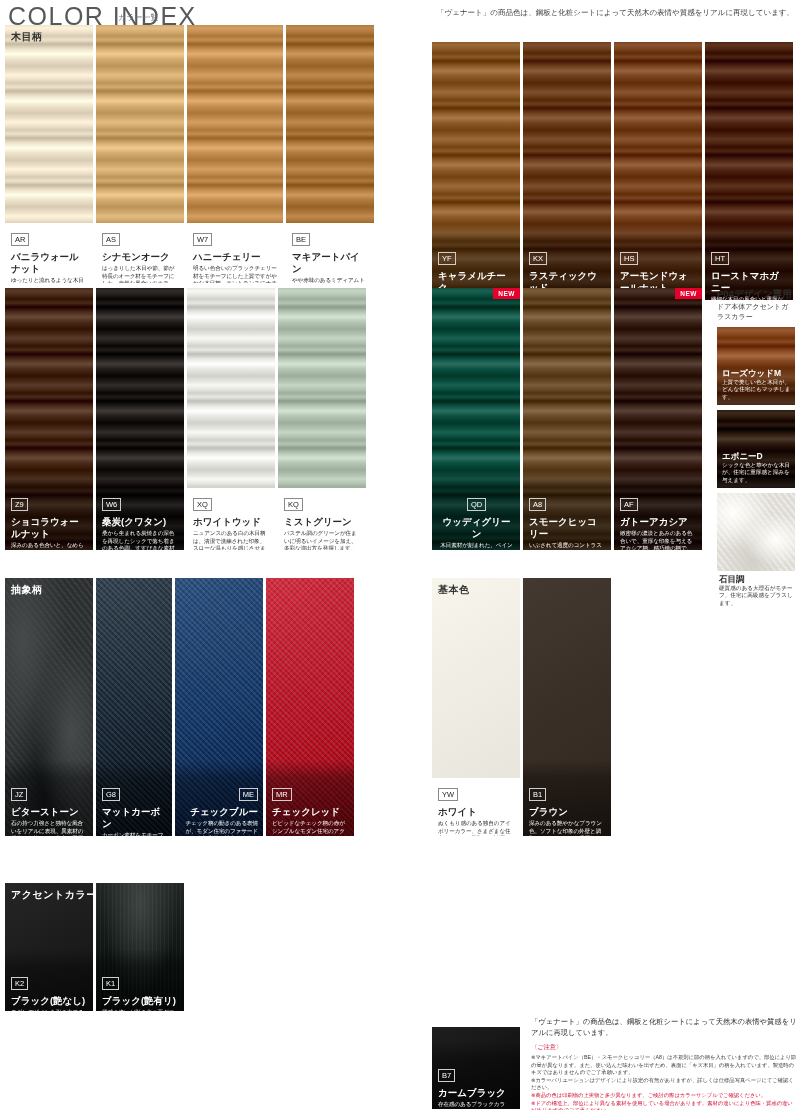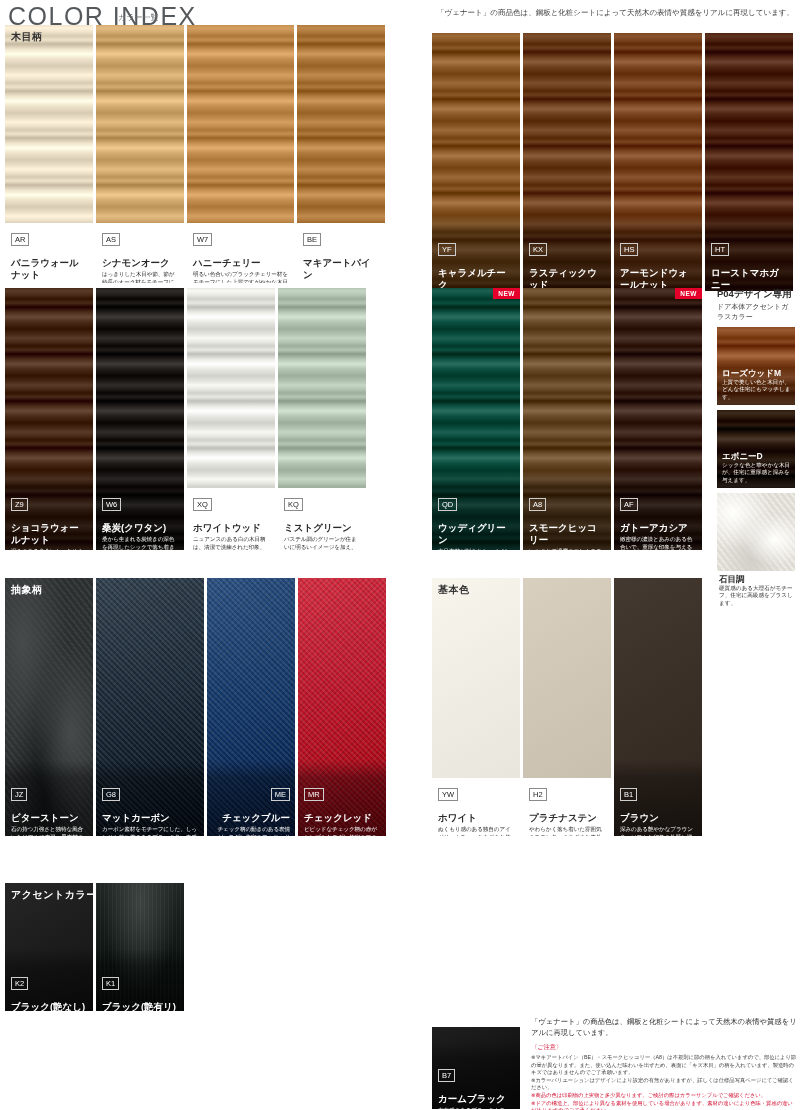--- a/index.html
+++ b/index.html
@@ -37,21 +37,21 @@
   .sw-cap {
     position: absolute; left: 0; right: 0; bottom: 0;
     padding: 5px 5px 4px 6px;
   }
   .code {
     display: inline-block;
     border: 1px solid #7d7d7d;
     background: rgba(255,255,255,0.9);
     color: #1c1c1c;
     font-size: 7.5px; line-height: 9px;
-    padding: 1px 3px; margin-bottom: 11px;
+    padding: 1px 3px; margin-bottom: 5px;
     font-family: "Liberation Sans", sans-serif;
   }
   .nm { font-size: 9.5px; font-weight: bold; line-height: 12px; margin-bottom: 2px; }
   .ds { font-size: 5.6px; line-height: 7.6px; letter-spacing: -0.1px; }
 
   .light .sw-cap { background: #ffffff; color: #2b2b2b; }
   .light .code { border-color:#8a8a8a; background:#fff; }
   .dark .sw-cap { background: transparent; color: #ffffff; }
   .dark .code { border-color: #cfcfcf; background: rgba(0,0,0,0.0); color:#fff; }
 
@@ -105,32 +105,32 @@
 
   <div class="grid" id="g-w1l" style="left: 5px; top: 25px; position: absolute;">
       <div class="sw light" style="width: 88px; height: 258px;">
         <div class="sw-img" style="height: 258px; background: repeating-linear-gradient(rgb(239, 227, 203) 0px, rgb(255, 243, 219) 3px, rgb(239, 227, 203) 7px, rgb(215, 203, 179) 11px, rgb(239, 227, 203) 15px, rgb(197, 185, 161) 19px, rgb(239, 227, 203) 24px, rgb(255, 255, 233) 29px, rgb(239, 227, 203) 34px, rgb(215, 203, 179) 41px, rgb(239, 227, 203) 47px), repeating-linear-gradient(178deg, rgba(0, 0, 0, 0.1) 0px, rgba(0, 0, 0, 0) 2px, rgba(255, 255, 255, 0.06) 5px, rgba(0, 0, 0, 0) 9px), linear-gradient(90deg, rgba(0, 0, 0, 0.16), rgba(255, 255, 255, 0.08) 40%, rgba(0, 0, 0, 0.14));"></div>
         <div class="sw-cap" style="height: 60px;"><span class="code">AR</span><br><div class="nm">バニラウォールナット</div><div class="ds">ゆったりと流れるような木目に気品を感じるウォールナット柄をモチーフに。明るいベージュとホワイトを組合せたカラー。上品で清潔感のある質感性を演出します。</div></div>
       </div>
       <div class="sw light" style="width: 88px; height: 258px;">
         <div class="sw-img" style="height: 258px; background: repeating-linear-gradient(rgb(212, 172, 114) 0px, rgb(228, 188, 130) 3px, rgb(212, 172, 114) 7px, rgb(188, 148, 90) 11px, rgb(212, 172, 114) 15px, rgb(170, 130, 72) 19px, rgb(212, 172, 114) 24px, rgb(242, 202, 144) 29px, rgb(212, 172, 114) 34px, rgb(188, 148, 90) 41px, rgb(212, 172, 114) 47px), repeating-linear-gradient(178deg, rgba(0, 0, 0, 0.1) 0px, rgba(0, 0, 0, 0) 2px, rgba(255, 255, 255, 0.06) 5px, rgba(0, 0, 0, 0) 9px), linear-gradient(90deg, rgba(0, 0, 0, 0.16), rgba(255, 255, 255, 0.08) 40%, rgba(0, 0, 0, 0.14));"></div>
         <div class="sw-cap" style="height: 60px;"><span class="code">AS</span><br><div class="nm">シナモンオーク</div><div class="ds">はっきりした木目や節、節が特長のオーク材をモチーフにした、自然な風合いのカラー。深みのある濃淡と素材感を忠実が、ナチュラルな質感とあたたかみを与えて仕上げます。</div></div>
       </div>
-      <div class="sw light" style="width: 107px; height: 258px;">
+      <div class="sw light" style="width: 96px; height: 258px;">
         <div class="sw-img" style="height: 258px; background: repeating-linear-gradient(rgb(197, 143, 82) 0px, rgb(213, 159, 98) 3px, rgb(197, 143, 82) 7px, rgb(173, 119, 58) 11px, rgb(197, 143, 82) 15px, rgb(155, 101, 40) 19px, rgb(197, 143, 82) 24px, rgb(227, 173, 112) 29px, rgb(197, 143, 82) 34px, rgb(173, 119, 58) 41px, rgb(197, 143, 82) 47px), repeating-linear-gradient(178deg, rgba(0, 0, 0, 0.1) 0px, rgba(0, 0, 0, 0) 2px, rgba(255, 255, 255, 0.06) 5px, rgba(0, 0, 0, 0) 9px), linear-gradient(90deg, rgba(0, 0, 0, 0.16), rgba(255, 255, 255, 0.08) 40%, rgba(0, 0, 0, 0.14));"></div>
         <div class="sw-cap" style="height: 60px;"><span class="code">W7</span><br><div class="nm">ハニーチェリー</div><div class="ds">明るい色合いのブラックチェリー材をモチーフにした上質ですがやかな木目柄。エントランスにナチュラルな付き合いと開放感を演出します。</div></div>
       </div>
       <div class="sw light" style="width: 88px; height: 258px;">
         <div class="sw-img" style="height: 258px; background: repeating-linear-gradient(rgb(176, 122, 62) 0px, rgb(192, 138, 78) 3px, rgb(176, 122, 62) 7px, rgb(152, 98, 38) 11px, rgb(176, 122, 62) 15px, rgb(134, 80, 20) 19px, rgb(176, 122, 62) 24px, rgb(206, 152, 92) 29px, rgb(176, 122, 62) 34px, rgb(152, 98, 38) 41px, rgb(176, 122, 62) 47px), repeating-linear-gradient(178deg, rgba(0, 0, 0, 0.1) 0px, rgba(0, 0, 0, 0) 2px, rgba(255, 255, 255, 0.06) 5px, rgba(0, 0, 0, 0) 9px), linear-gradient(90deg, rgba(0, 0, 0, 0.16), rgba(255, 255, 255, 0.08) 40%, rgba(0, 0, 0, 0.14));"></div>
         <div class="sw-cap" style="height: 60px;"><span class="code">BE</span><br><div class="nm">マキアートパイン</div><div class="ds">やや赤味のあるミディアムトーンに仕上げたパイン柄。赤の有の節の中に出る節や差が、重厚感の中に落ち着きのある空間を開放させ演出します。</div></div>
       </div>
       <div class="sect-lbl on-light">木目柄</div>
     </div>
 
-  <div class="grid" id="g-w1r" style="left:432px; top:33px;">
+  <div class="grid" id="g-w1r" style="left:432px; top:42px;">
       <div class="sw dark" style="width: 88px; height: 258px;">
         <div class="sw-img" style="height: 258px; background: repeating-linear-gradient(rgb(139, 90, 40) 0px, rgb(155, 106, 56) 3px, rgb(139, 90, 40) 7px, rgb(115, 66, 16) 11px, rgb(139, 90, 40) 15px, rgb(97, 48, 0) 19px, rgb(139, 90, 40) 24px, rgb(169, 120, 70) 29px, rgb(139, 90, 40) 34px, rgb(115, 66, 16) 41px, rgb(139, 90, 40) 47px), repeating-linear-gradient(178deg, rgba(0, 0, 0, 0.1) 0px, rgba(0, 0, 0, 0) 2px, rgba(255, 255, 255, 0.06) 5px, rgba(0, 0, 0, 0) 9px), linear-gradient(90deg, rgba(0, 0, 0, 0.16), rgba(255, 255, 255, 0.08) 40%, rgba(0, 0, 0, 0.14));"></div>
         <div class="t" style="background: linear-gradient(rgba(0, 0, 0, 0) 182px, rgba(0, 0, 0, 0.35) 200px, rgba(0, 0, 0, 0.55) 100%);"></div>
         <div class="sw-cap" style="height: 58px;"><span class="code">YF</span><br><div class="nm">キャラメルチーク</div><div class="ds">時間を経て生み出される深い味わいのチーク柄、素材で直線感のな木目が、確かな存在感を与えます。</div></div>
       </div>
       <div class="sw dark" style="width: 88px; height: 258px;">
         <div class="sw-img" style="height: 258px; background: repeating-linear-gradient(rgb(109, 63, 29) 0px, rgb(125, 79, 45) 3px, rgb(109, 63, 29) 7px, rgb(85, 39, 5) 11px, rgb(109, 63, 29) 15px, rgb(67, 21, 0) 19px, rgb(109, 63, 29) 24px, rgb(139, 93, 59) 29px, rgb(109, 63, 29) 34px, rgb(85, 39, 5) 41px, rgb(109, 63, 29) 47px), repeating-linear-gradient(178deg, rgba(0, 0, 0, 0.1) 0px, rgba(0, 0, 0, 0) 2px, rgba(255, 255, 255, 0.06) 5px, rgba(0, 0, 0, 0) 9px), linear-gradient(90deg, rgba(0, 0, 0, 0.16), rgba(255, 255, 255, 0.08) 40%, rgba(0, 0, 0, 0.14));"></div>
         <div class="t" style="background: linear-gradient(rgba(0, 0, 0, 0) 182px, rgba(0, 0, 0, 0.35) 200px, rgba(0, 0, 0, 0.55) 100%);"></div>
         <div class="sw-cap" style="height: 58px;"><span class="code">KX</span><br><div class="nm">ラスティックウッド</div><div class="ds">素材感あふれる、素材で動きのある柄が特徴のチーク材をモチーフにした木質色。</div></div>
       </div>
@@ -161,21 +161,21 @@
         <div class="sw-img" style="height: 262px; background: repeating-linear-gradient(rgb(233, 233, 228) 0px, rgb(249, 249, 244) 3px, rgb(233, 233, 228) 7px, rgb(209, 209, 204) 11px, rgb(233, 233, 228) 15px, rgb(191, 191, 186) 19px, rgb(233, 233, 228) 24px, rgb(255, 255, 255) 29px, rgb(233, 233, 228) 34px, rgb(209, 209, 204) 41px, rgb(233, 233, 228) 47px), repeating-linear-gradient(178deg, rgba(0, 0, 0, 0.1) 0px, rgba(0, 0, 0, 0) 2px, rgba(255, 255, 255, 0.06) 5px, rgba(0, 0, 0, 0) 9px), linear-gradient(90deg, rgba(0, 0, 0, 0.16), rgba(255, 255, 255, 0.08) 40%, rgba(0, 0, 0, 0.14));"></div>
         <div class="sw-cap" style="height: 62px;"><span class="code">XQ</span><br><div class="nm">ホワイトウッド</div><div class="ds">ニュアンスのある白の木目柄は、清潔で洗練された印象。スローな温もりを感じさせます。</div></div>
       </div>
       <div class="sw light" style="width: 88px; height: 262px;">
         <div class="sw-img" style="height: 262px; background: repeating-linear-gradient(rgb(182, 198, 181) 0px, rgb(198, 214, 197) 3px, rgb(182, 198, 181) 7px, rgb(158, 174, 157) 11px, rgb(182, 198, 181) 15px, rgb(140, 156, 139) 19px, rgb(182, 198, 181) 24px, rgb(212, 228, 211) 29px, rgb(182, 198, 181) 34px, rgb(158, 174, 157) 41px, rgb(182, 198, 181) 47px), repeating-linear-gradient(178deg, rgba(0, 0, 0, 0.1) 0px, rgba(0, 0, 0, 0) 2px, rgba(255, 255, 255, 0.06) 5px, rgba(0, 0, 0, 0) 9px), linear-gradient(90deg, rgba(0, 0, 0, 0.16), rgba(255, 255, 255, 0.08) 40%, rgba(0, 0, 0, 0.14));"></div>
         <div class="sw-cap" style="height: 62px;"><span class="code">KQ</span><br><div class="nm">ミストグリーン</div><div class="ds">パステル調のグリーンが住まいに明るいイメージを加え、多彩な演出方を発揮します。</div></div>
       </div>
     </div>
 
   <div class="grid" id="g-w2r" style="left:432px; top:288px;">
-      <div class="sw dark" style="width: 88px; height: 262px;">
+      <div class="sw dark" style="width: 88px; height: 262px; text-align: center;">
         <div class="sw-img" style="height: 262px; background: repeating-linear-gradient(rgb(11, 80, 65) 0px, rgb(27, 96, 81) 3px, rgb(11, 80, 65) 7px, rgb(0, 56, 41) 11px, rgb(11, 80, 65) 15px, rgb(0, 38, 23) 19px, rgb(11, 80, 65) 24px, rgb(41, 110, 95) 29px, rgb(11, 80, 65) 34px, rgb(0, 56, 41) 41px, rgb(11, 80, 65) 47px), repeating-linear-gradient(178deg, rgba(0, 0, 0, 0.1) 0px, rgba(0, 0, 0, 0) 2px, rgba(255, 255, 255, 0.06) 5px, rgba(0, 0, 0, 0) 9px), linear-gradient(90deg, rgba(0, 0, 0, 0.16), rgba(255, 255, 255, 0.08) 40%, rgba(0, 0, 0, 0.14));"></div>
         <div class="t" style="background: linear-gradient(rgba(0, 0, 0, 0) 182px, rgba(0, 0, 0, 0.35) 200px, rgba(0, 0, 0, 0.55) 100%);"></div>
         <div class="newbadge">NEW</div>
         <div class="sw-cap" style="height: 62px;"><span class="code">QD</span><br><div class="nm">ウッディグリーン</div><div class="ds">木目素材が刻まれた、ペイント仕上げの深みあるグリーン。落ち着きと個性を重ね、自然素材に調和します。</div></div>
       </div>
       <div class="sw dark" style="width: 88px; height: 262px;">
         <div class="sw-img" style="height: 262px; background: repeating-linear-gradient(rgb(106, 75, 42) 0px, rgb(122, 91, 58) 3px, rgb(106, 75, 42) 7px, rgb(82, 51, 18) 11px, rgb(106, 75, 42) 15px, rgb(64, 33, 0) 19px, rgb(106, 75, 42) 24px, rgb(136, 105, 72) 29px, rgb(106, 75, 42) 34px, rgb(82, 51, 18) 41px, rgb(106, 75, 42) 47px), repeating-linear-gradient(178deg, rgba(0, 0, 0, 0.1) 0px, rgba(0, 0, 0, 0) 2px, rgba(255, 255, 255, 0.06) 5px, rgba(0, 0, 0, 0) 9px), linear-gradient(90deg, rgba(0, 0, 0, 0.16), rgba(255, 255, 255, 0.08) 40%, rgba(0, 0, 0, 0.14));"></div>
         <div class="t" style="background: linear-gradient(rgba(0, 0, 0, 0) 182px, rgba(0, 0, 0, 0.35) 200px, rgba(0, 0, 0, 0.55) 100%);"></div>
         <div class="sw-cap" style="height: 62px;"><span class="code">A8</span><br><div class="nm">スモークヒッコリー</div><div class="ds">いぶされて適度のコントラストがついたヒッコリー柄に、ほぼ白やあに器がヴィンテージ加工を表現、使い込まれた風合いが、味わい深い親しみを与える焼木目柄です。</div></div>
       </div>
@@ -216,21 +216,21 @@
         </div>
       </div>
   </div>
 
   <div class="grid" id="g-ab" style="left: 5px; top: 578px; position: absolute;">
       <div class="sw dark" style="width: 88px; height: 258px;">
         <div class="sw-img" style="height: 258px; background: radial-gradient(at 20% 25%, rgb(70, 74, 75) 0%, rgba(0, 0, 0, 0) 45%), radial-gradient(at 75% 60%, rgb(70, 74, 75) 0%, rgba(0, 0, 0, 0) 40%), radial-gradient(at 45% 85%, rgb(20, 24, 25) 0%, rgba(0, 0, 0, 0) 50%), repeating-linear-gradient(52deg, rgba(255, 255, 255, 0.05) 0px, rgba(255, 255, 255, 0.05) 2px, rgba(0, 0, 0, 0.06) 2px, rgba(0, 0, 0, 0.06) 5px), linear-gradient(rgb(46, 50, 51), rgb(46, 50, 51));"></div>
         <div class="t" style="background: linear-gradient(rgba(0, 0, 0, 0) 182px, rgba(0, 0, 0, 0.35) 200px, rgba(0, 0, 0, 0.55) 100%);"></div>
         <div class="sw-cap" style="height: 58px;"><span class="code">JZ</span><br><div class="nm">ビターストーン</div><div class="ds">石の持つ力強さと独特な風合いをリアルに表現、異素材の組合せを愉しめ、住宅に重厚感をプラスします。</div></div>
       </div>
-      <div class="sw dark" style="width: 108px; height: 258px;">
+      <div class="sw dark" style="width: 76px; height: 258px;">
         <div class="sw-img" style="height: 258px; background: repeating-linear-gradient(45deg, rgba(255, 255, 255, 0.09) 0px, rgba(255, 255, 255, 0.09) 2px, rgba(0, 0, 0, 0) 2px, rgba(0, 0, 0, 0) 4px), repeating-linear-gradient(-45deg, rgba(0, 0, 0, 0.13) 0px, rgba(0, 0, 0, 0.13) 2px, rgba(0, 0, 0, 0) 2px, rgba(0, 0, 0, 0) 4px), linear-gradient(160deg, rgb(49, 64, 78), rgb(27, 42, 56) 45%, rgb(0, 12, 26));"></div>
         <div class="t" style="background: linear-gradient(rgba(0, 0, 0, 0) 182px, rgba(0, 0, 0, 0.35) 200px, rgba(0, 0, 0, 0.55) 100%);"></div>
         <div class="sw-cap" style="height: 58px;"><span class="code">G8</span><br><div class="nm">マットカーボン</div><div class="ds">カーボン素材をモチーフにした、しっとりと落ち着きあるブラック色。直感な存在感で住宅の質感を引き締めます。</div></div>
       </div>
       <div class="sw dark" style="width: 88px; height: 258px;">
         <div class="sw-img" style="height: 258px; background: repeating-linear-gradient(45deg, rgba(255, 255, 255, 0.09) 0px, rgba(255, 255, 255, 0.09) 2px, rgba(0, 0, 0, 0) 2px, rgba(0, 0, 0, 0) 4px), repeating-linear-gradient(-45deg, rgba(0, 0, 0, 0.13) 0px, rgba(0, 0, 0, 0.13) 2px, rgba(0, 0, 0, 0) 2px, rgba(0, 0, 0, 0) 4px), linear-gradient(160deg, rgb(42, 80, 129), rgb(20, 58, 107) 45%, rgb(0, 28, 77));"></div>
         <div class="t" style="background: linear-gradient(rgba(0, 0, 0, 0) 182px, rgba(0, 0, 0, 0.35) 200px, rgba(0, 0, 0, 0.55) 100%);"></div>
         <div class="sw-cap" style="height: 58px; text-align: right;"><span class="code">ME</span><br><div class="nm">チェックブルー</div><div class="ds">チェック柄の動きのある表情が、モダン住宅のファサードを知覚的に演出します。</div></div>
       </div>
       <div class="sw dark" style="width: 88px; height: 258px;">
@@ -238,24 +238,20 @@
         <div class="t" style="background: linear-gradient(rgba(0, 0, 0, 0) 182px, rgba(0, 0, 0, 0.35) 200px, rgba(0, 0, 0, 0.55) 100%);"></div>
         <div class="sw-cap" style="height: 58px;"><span class="code">MR</span><br><div class="nm">チェックレッド</div><div class="ds">ビビッドなチェック柄の赤がシンプルなモダン住宅のアクセントとして光ります。</div></div>
       </div>
       <div class="sect-lbl on-dark">抽象柄</div>
     </div>
 
   <div class="grid" id="g-bs" style="left: 432px; top: 578px; position: absolute;">
       <div class="sw light" style="width: 88px; height: 258px;">
         <div class="sw-img" style="height: 258px; background: linear-gradient(150deg, rgb(248, 245, 237) 0%, rgb(239, 236, 228) 45%, rgb(229, 226, 218) 100%);"></div>
         <div class="sw-cap" style="height: 58px;"><span class="code">YW</span><br><div class="nm">ホワイト</div><div class="ds">ぬくもり感のある独自のアイボリーカラー。さまざまな住宅スタイルに調和し、清潔さと落ち着きを与えます。</div></div>
-      </div>
-      <div class="sw light" style="width: 88px; height: 258px;">
-        <div class="sw-img" style="height: 258px; background: linear-gradient(150deg, rgb(216, 207, 190) 0%, rgb(207, 198, 181) 45%, rgb(197, 188, 171) 100%);"></div>
-        <div class="sw-cap" style="height: 58px;"><span class="code">H2</span><br><div class="nm">プラチナステン</div><div class="ds">やわらかく落ち着いた雰囲気のステン色。さまざまな内外装に幅広くマッチし、高品質なコーディネイトを可能にします。</div></div>
       </div>
       <div class="sw dark" style="width: 88px; height: 258px;">
         <div class="sw-img" style="height: 258px; background: linear-gradient(150deg, rgb(68, 57, 49) 0%, rgb(59, 48, 40) 45%, rgb(49, 38, 30) 100%);"></div>
         <div class="t" style="background: linear-gradient(rgba(0, 0, 0, 0) 182px, rgba(0, 0, 0, 0.35) 200px, rgba(0, 0, 0, 0.55) 100%);"></div>
         <div class="sw-cap" style="height: 58px;"><span class="code">B1</span><br><div class="nm">ブラウン</div><div class="ds">深みのある艶やかなブラウン色。ソフトな印象の外壁と調和し、ナチュラルな雰囲気を醸し出します。</div></div>
       </div>
       <div class="sect-lbl on-light">基本色</div>
     </div>
 
   <div class="grid" id="g-ac" style="left: 5px; top: 883px; position: absolute;">

